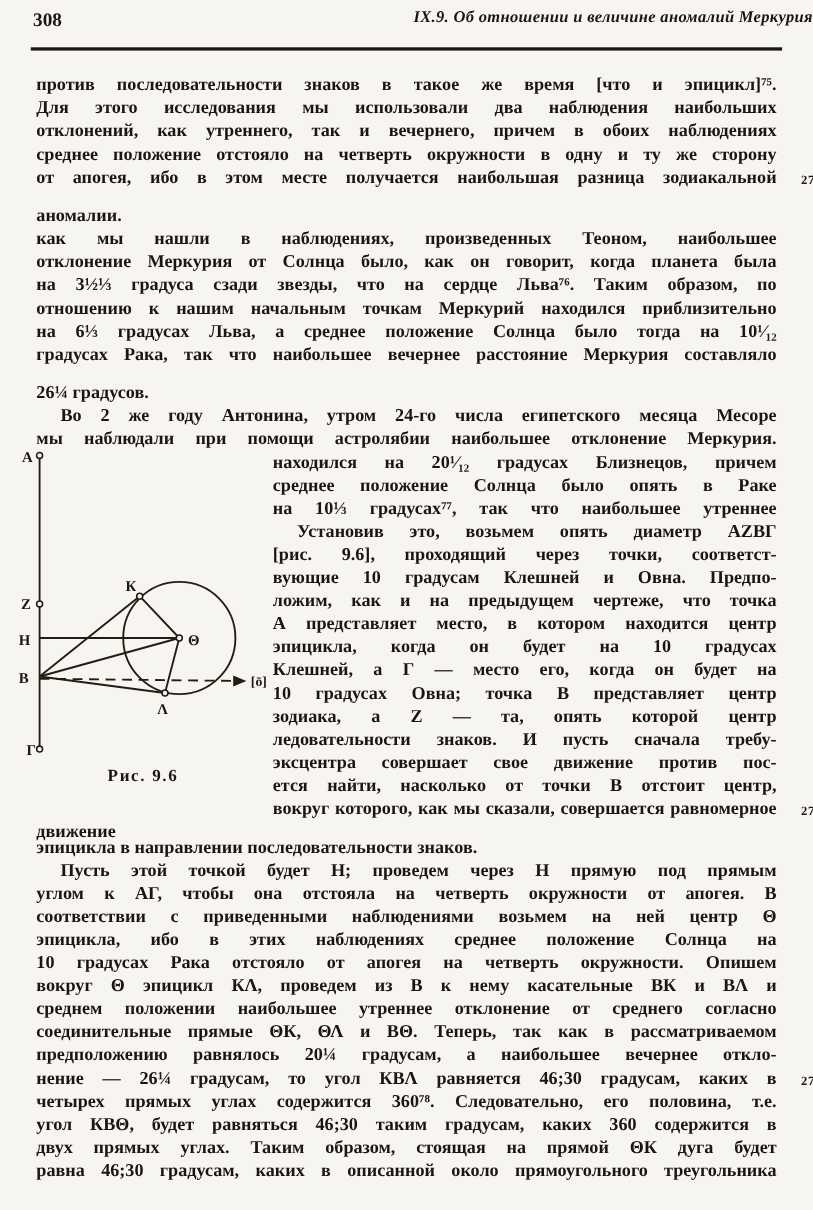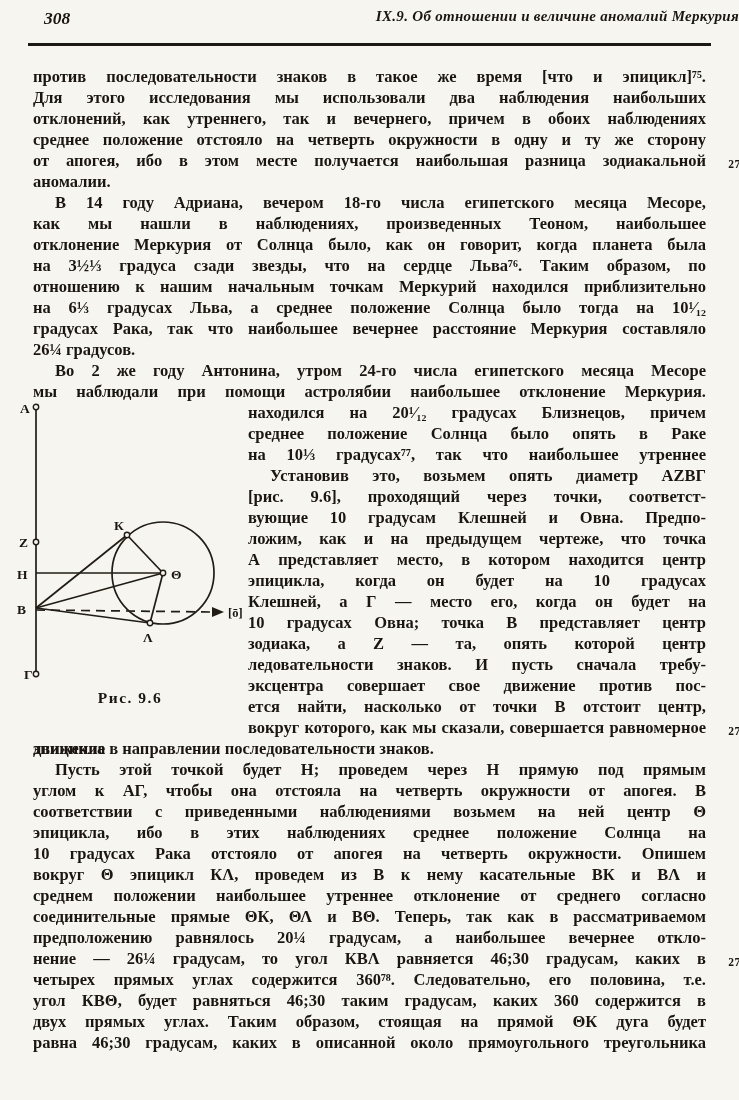--- a/index.html
+++ b/index.html
@@ -5,28 +5,28 @@
   html,body{margin:0;padding:0;background:#efede7;}
   .page{
     width:739px;height:1100px;position:relative;overflow:hidden;
     background:#f7f5f0;
     color:#1b1611;
     font-family:"Liberation Serif","DejaVu Serif",serif;
     font-weight:700;
   }
   
   .hdr{position:relative;height:30px;padding-top:8px;}
-  .pgnum{position:absolute;left:44px;top:8px;font-size:17.5px;font-style:italic;}
+  .pgnum{position:absolute;left:30px;top:8px;font-size:17.5px;}
   .htitle{text-align:right;font-size:15px;font-style:italic;letter-spacing:.3px;}
   .rule{margin:5px 28px 0 28px;border-top:3px solid #1c1813;}
   
   .textcol{margin:20px 33px 0 33px;width:673px;font-size:16.5px;line-height:21px;}
   .line{position:relative;height:21px;text-align:justify;text-align-last:justify;text-justify:inter-word;}
   .line.pind{text-indent:22px;}
-  .line.pend{text-align-last:left;}
+  .line.pend{text-align-last:left;margin-top:14px;}
   .mnum{position:absolute;right:-41px;top:4px;font-size:11.5px;letter-spacing:.5px;font-style:normal;}
   
   .fig{float:left;width:215px;height:334px;margin:0;padding:0;}
   .fig svg{display:block;margin-left:-16px;overflow:visible;}
   .fig .geo{stroke:#211c16;stroke-width:1.7;fill:none;}
   .fig .geodash{stroke:#211c16;stroke-width:1.7;fill:none;stroke-dasharray:9 6;}
   .fig .mark{stroke:#211c16;stroke-width:1.4;fill:#f7f5f0;}
   .fig text{font-family:"Liberation Serif","DejaVu Serif",serif;font-weight:700;font-size:13.5px;fill:#1b1611;}
   .fig text.cap{font-size:15.5px;letter-spacing:1.5px;}
   .fig text.sunlbl{font-size:12.5px;}
@@ -44,21 +44,20 @@
 
   <div class="textcol">
 
     <div>
         <div class="line"><span>против последовательности знаков в такое же время [что и эпицикл]⁷⁵.</span></div>
         <div class="line"><span>Для этого исследования мы использовали два наблюдения наибольших</span></div>
         <div class="line"><span>отклонений, как утреннего, так и вечернего, причем в обоих наблюдениях</span></div>
         <div class="line"><span>среднее положение отстояло на четверть окружности в одну и ту же сторону</span></div>
         <div class="line"><span>от апогея, ибо в этом месте получается наибольшая разница зодиакальной</span><span class="mnum">275</span></div>
         <div class="line pend"><span>аномалии.</span></div>
-        <div class="line pind"><span>В 14 году Адриана, вечером 18-го числа египетского месяца Месоре,</span></div>
         <div class="line"><span>как мы нашли в наблюдениях, произведенных Теоном, наибольшее</span></div>
         <div class="line"><span>отклонение Меркурия от Солнца было, как он говорит, когда планета была</span></div>
         <div class="line"><span>на 3½⅓ градуса сзади звезды, что на сердце Льва⁷⁶. Таким образом, по</span></div>
         <div class="line"><span>отношению к нашим начальным точкам Меркурий находился приблизительно</span></div>
         <div class="line"><span>на 6⅓ градусах Льва, а среднее положение Солнца было тогда на 10¹⁄₁₂</span></div>
         <div class="line"><span>градусах Рака, так что наибольшее вечернее расстояние Меркурия составляло</span></div>
         <div class="line pend"><span>26¼ градусов.</span></div>
         <div class="line pind"><span>Во 2 же году Антонина, утром 24-го числа египетского месяца Месоре</span></div>
         <div class="line"><span>мы наблюдали при помощи астролябии наибольшее отклонение Меркурия.</span></div>
       </div>

